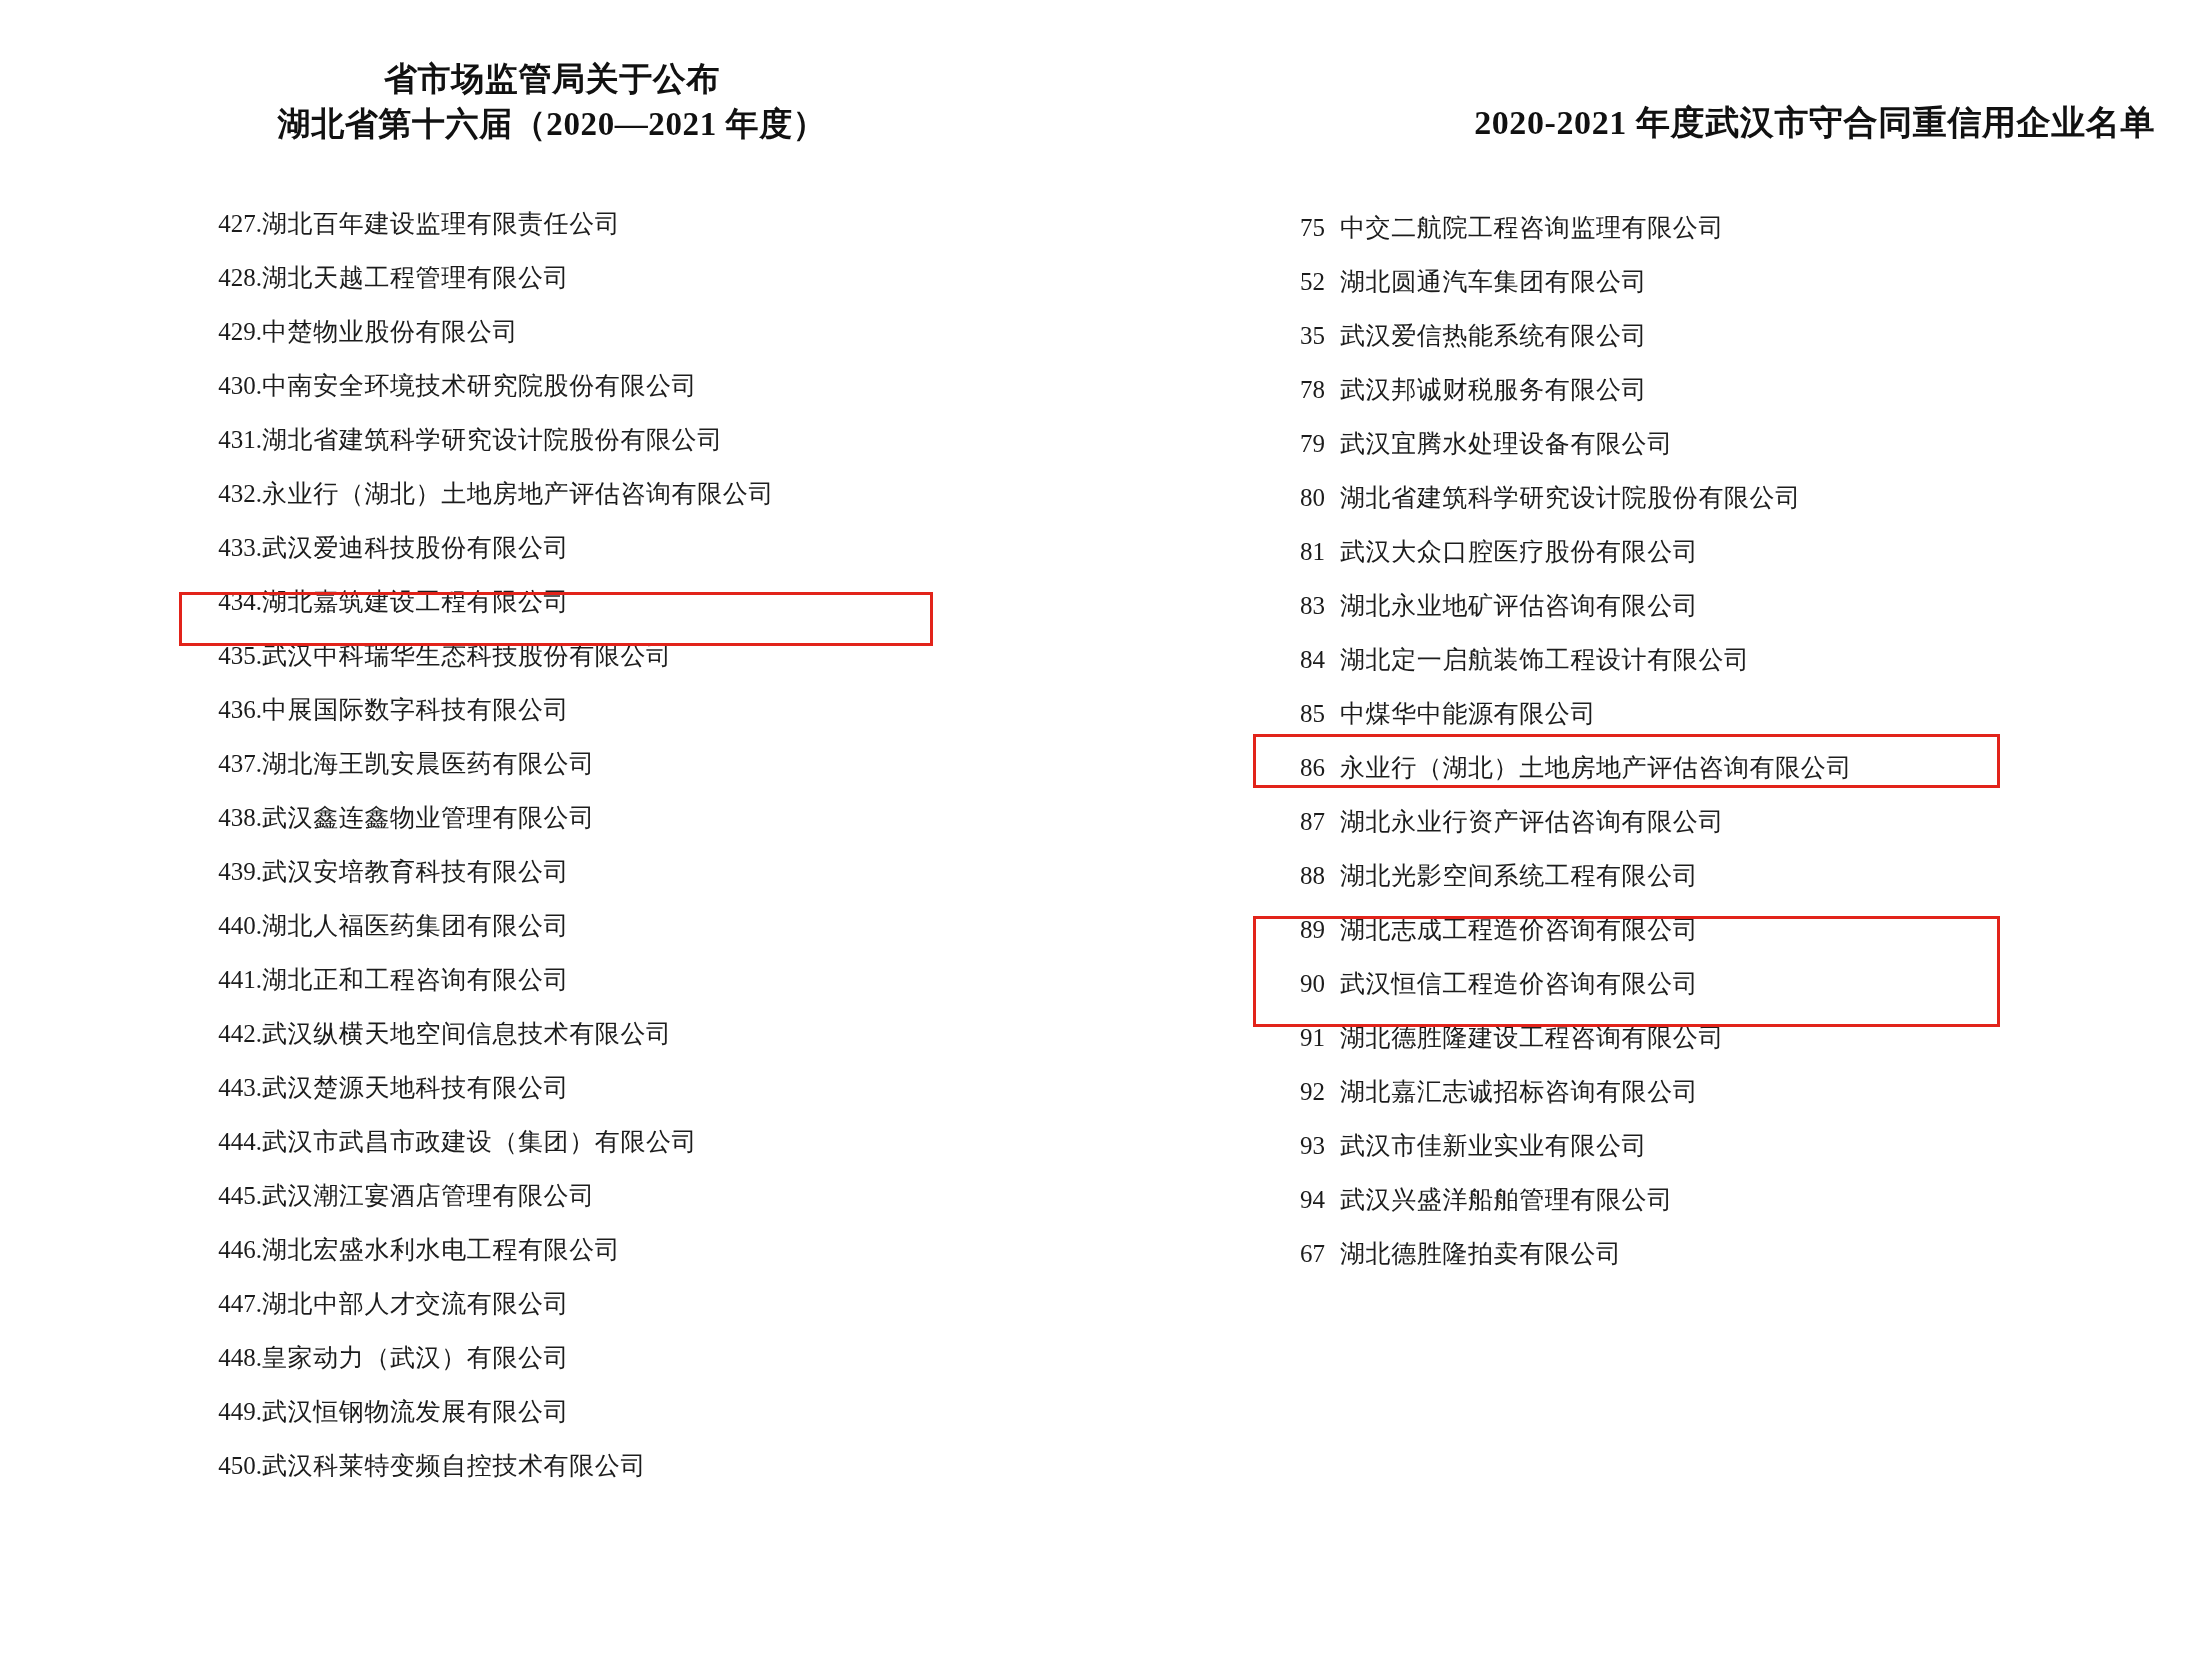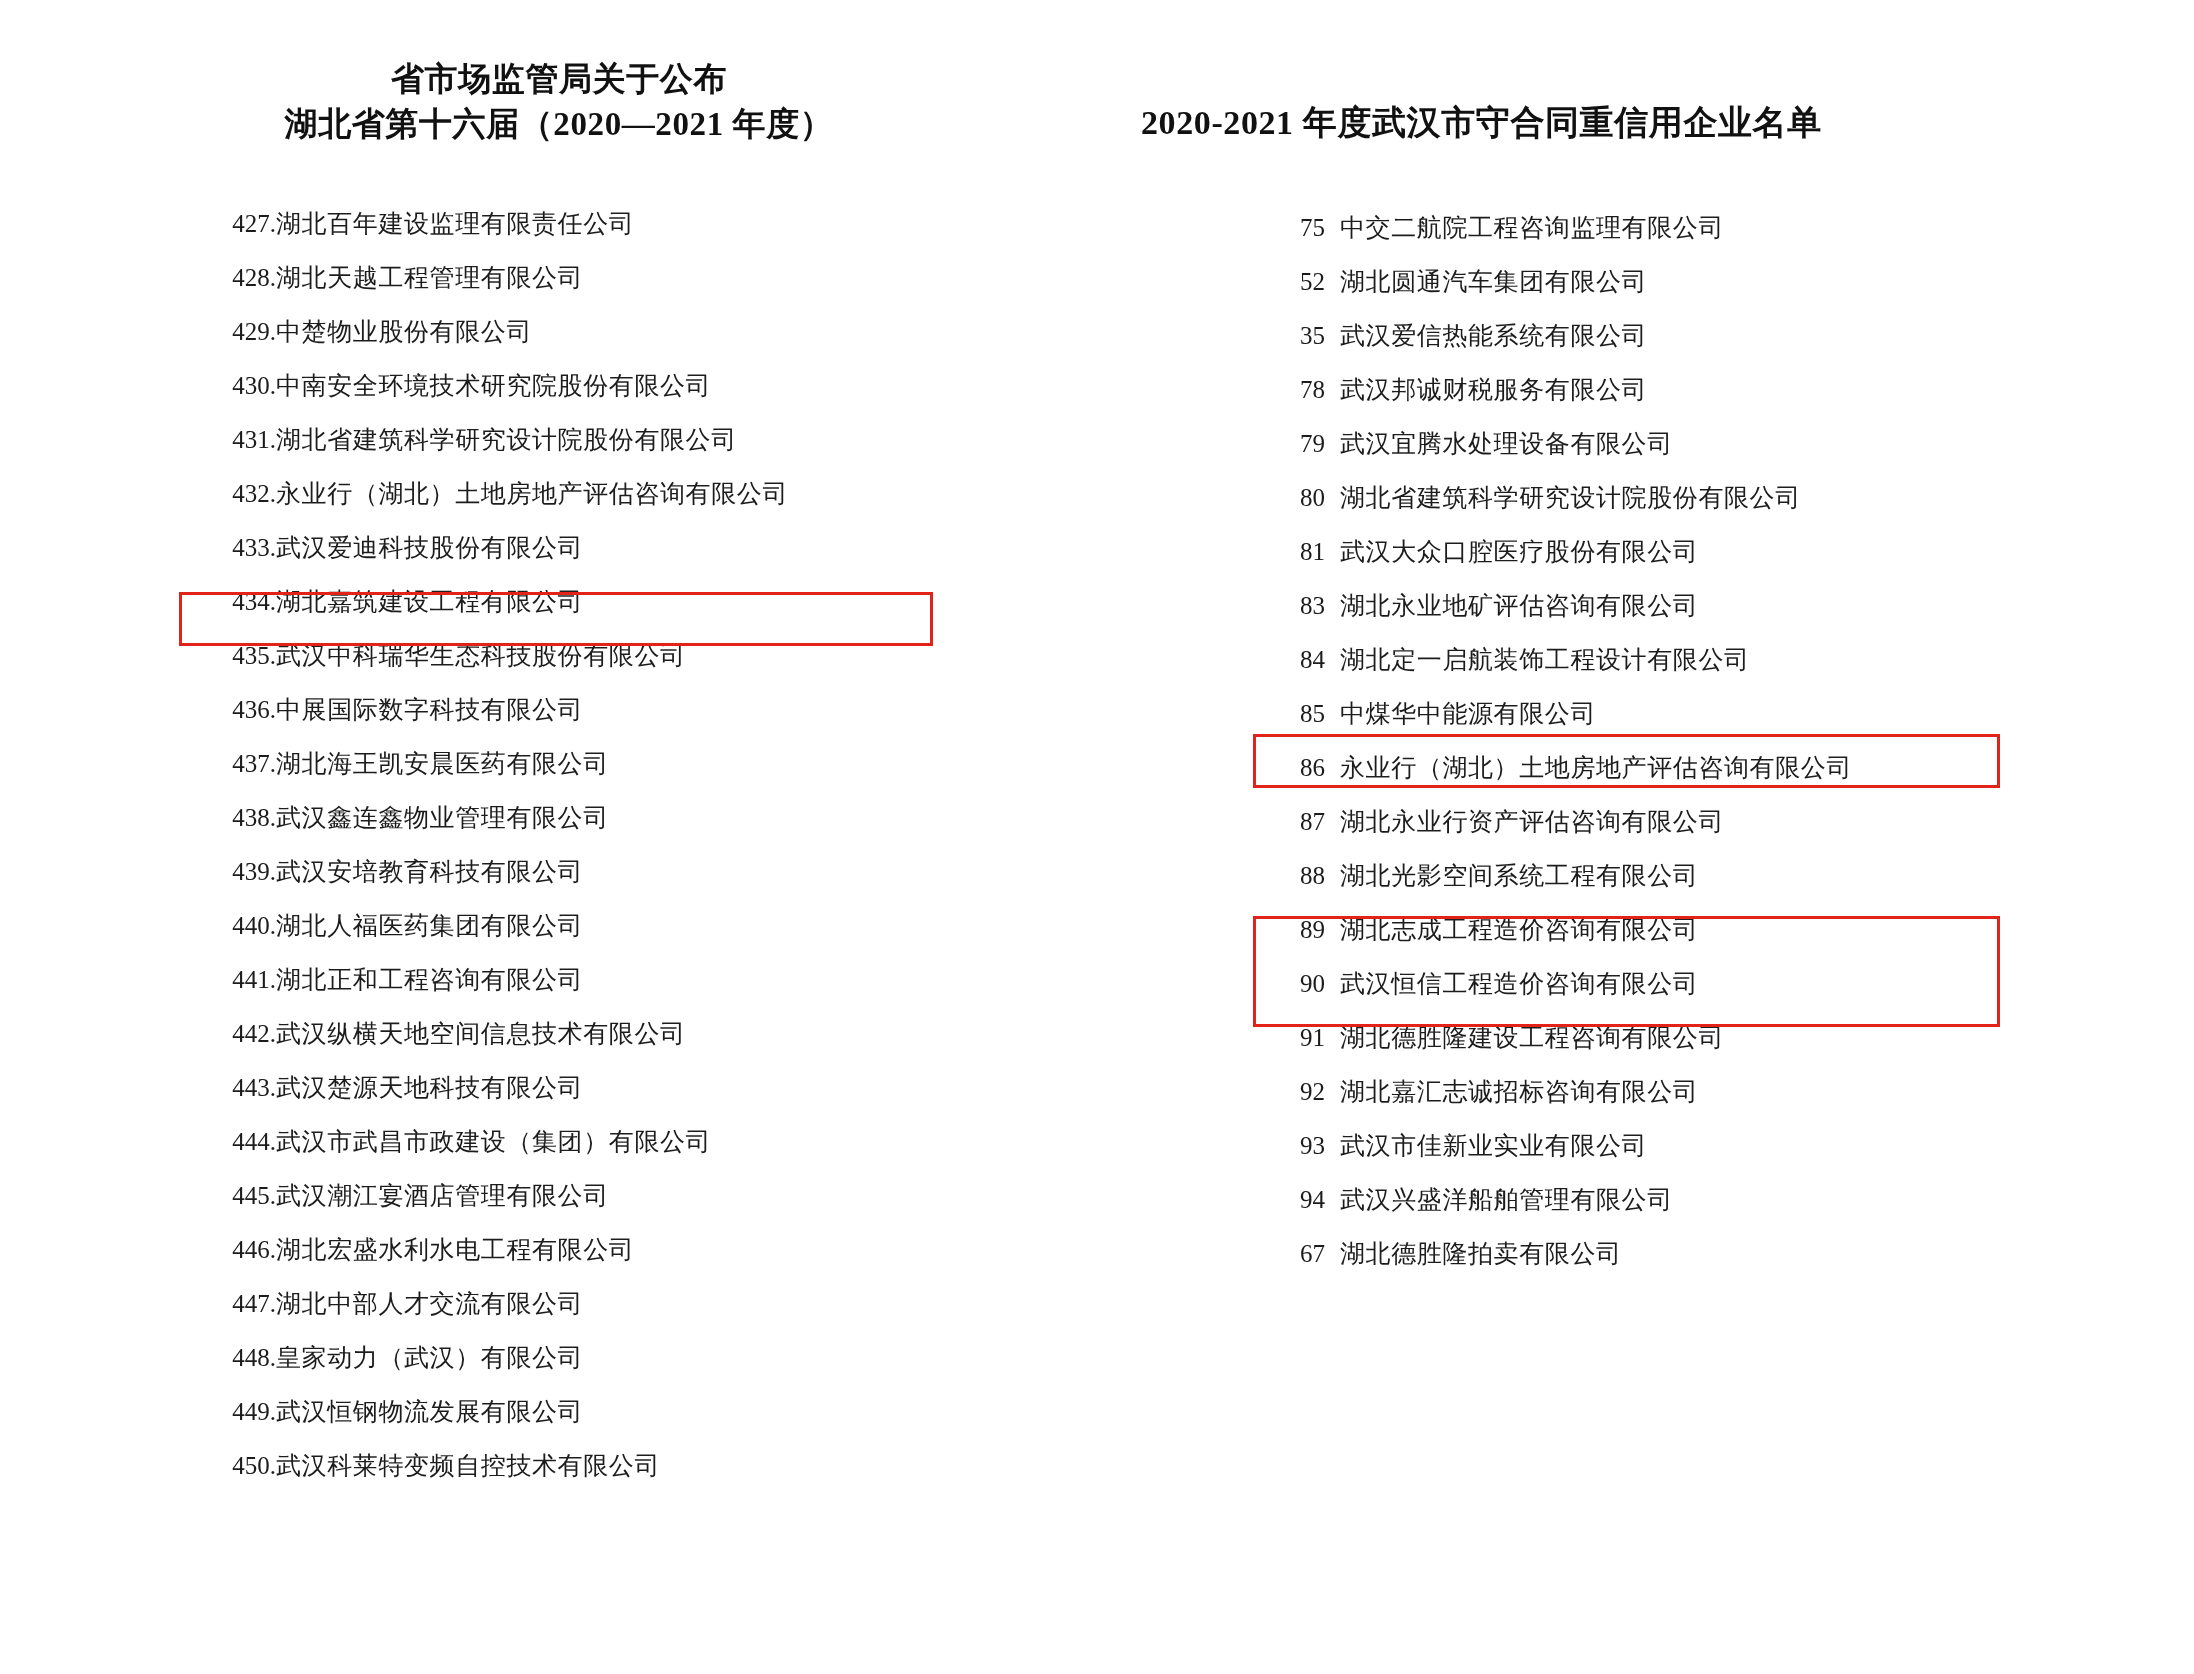--- a/index.html
+++ b/index.html
@@ -20,21 +20,21 @@
     height: 1674px;
     display: flex;
     flex-direction: row;
   }
   .column {
     position: relative;
     box-sizing: border-box;
   }
   .col-left {
     width: 1102px;
-    padding: 44px 0 0 16px;
+    padding: 44px 0 0 2px;
   }
   .col-right {
     width: 1092px;
     padding: 44px 0 0 0;
   }
 
   
   .left-title {
     text-align: center;
     font-weight: bold;
@@ -45,21 +45,21 @@
     margin: 0 auto;
     width: 823px;
     padding-top: 12.7px;
   }
   .left-title div {
     white-space: nowrap;
   }
 
   
   .right-title {
-    text-align: left;
+    text-align: right;
     font-weight: bold;
     font-size: 34px;
     line-height: 1.3;
     letter-spacing: 0.6px;
     color: #111;
     margin: 0 auto;
     width: 1014px;
     padding-top: 57px;
     white-space: nowrap;
   }

